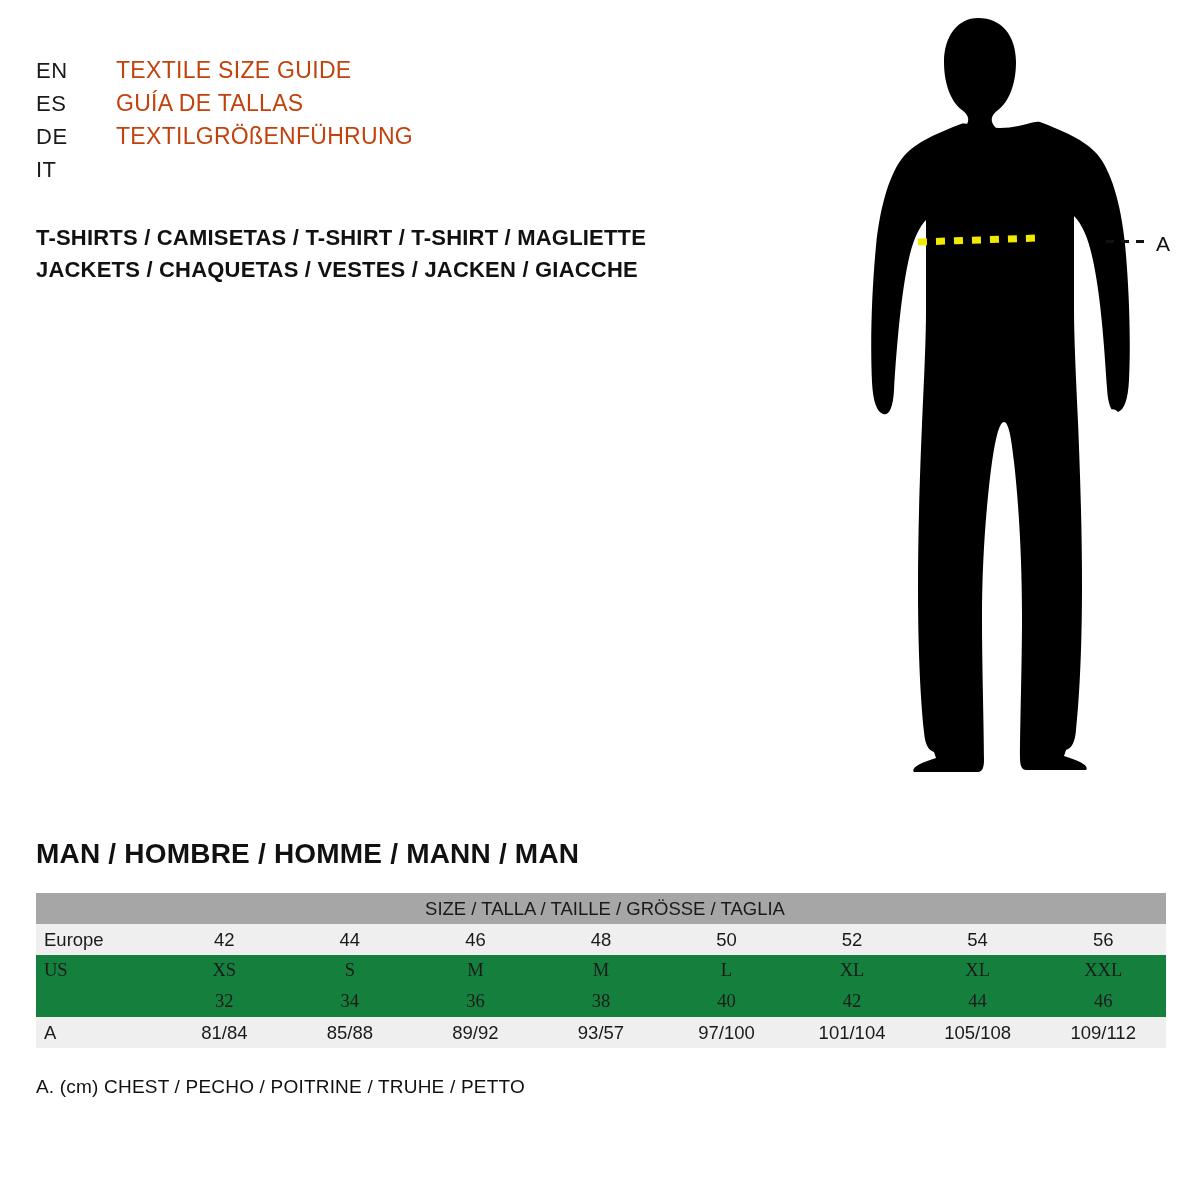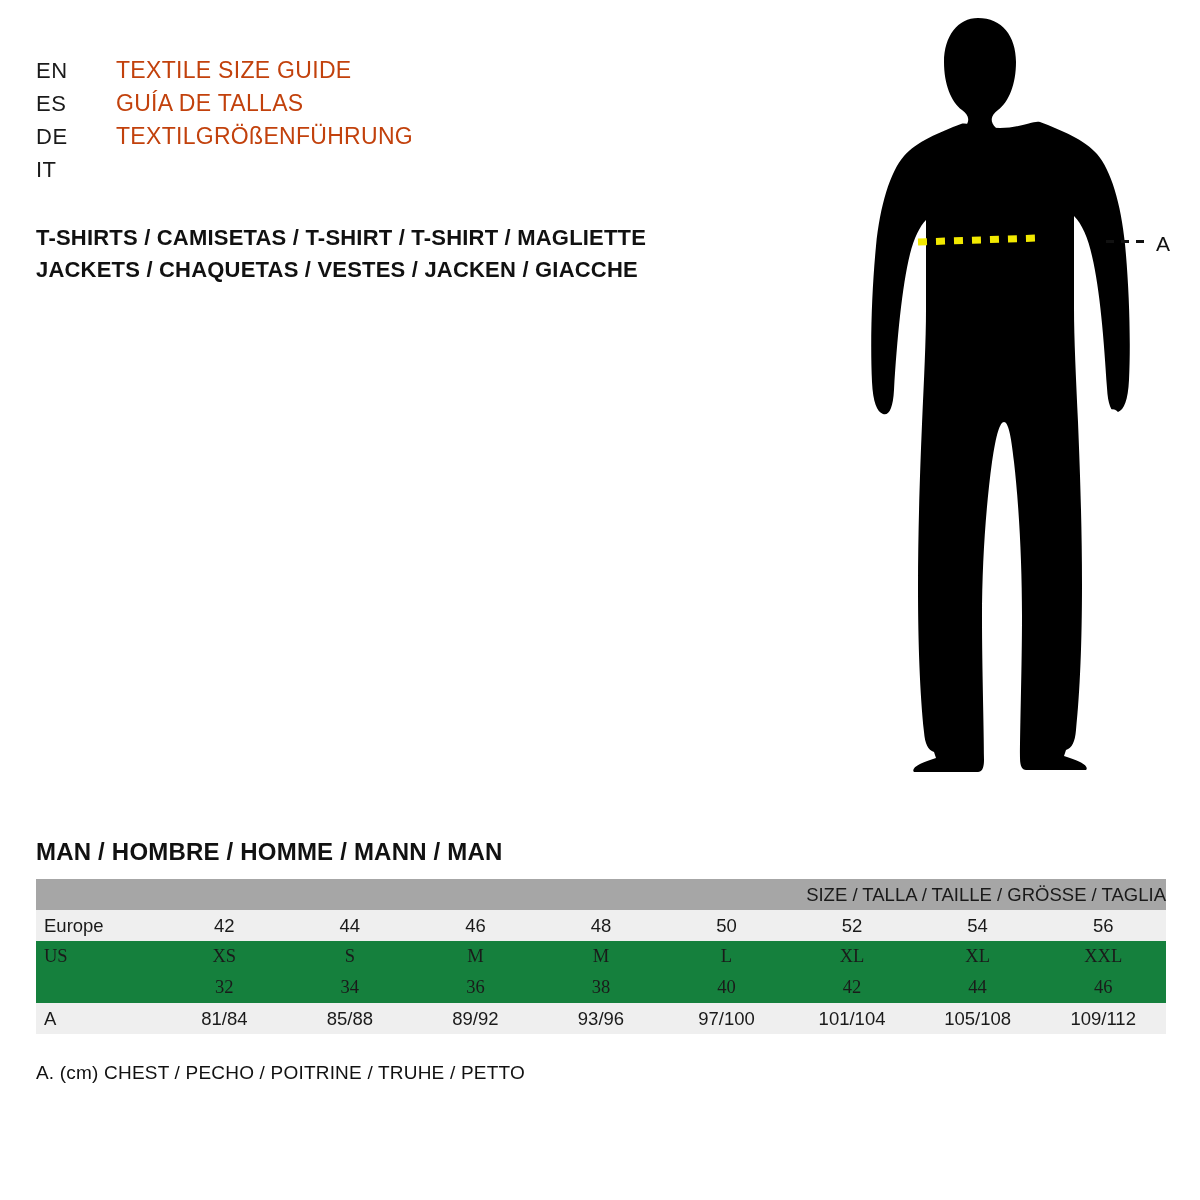--- a/index.html
+++ b/index.html
@@ -83,25 +83,25 @@
   }
 
   
   .table-section {
     position: absolute;
     left: 36px;
     top: 838px;
     width: 1130px;
   }
   .table-caption {
-    font-size: 24px;
+    font-size: 28px;
     font-weight: bold;
     letter-spacing: 0.2px;
     color: #111111;
-    margin-bottom: 13px;
+    margin-bottom: 23px;
   }
   table.size-table {
     border-collapse: collapse;
     width: 1130px;
     table-layout: fixed;
   }
   table.size-table td {
     height: 31px;
     font-size: 18.5px;
     color: #1a1a1a;
@@ -110,21 +110,21 @@
     vertical-align: middle;
   }
   table.size-table td.rowhead {
     text-align: left;
     padding-left: 8px;
     width: 160px;
   }
   tr.band-head td {
     background: #a6a6a6;
     font-size: 18.5px;
-    text-align: right;
+    text-align: center;
     padding-left: 8px;
   }
   tr.band-light td { background: #efefef; }
   tr.band-mid td { background: #15803d; font-family: Liberation Serif, serif; }
 
   .table-footnote {
     margin-top: 28px;
     font-size: 19px;
     letter-spacing: 0.2px;
     color: #111111;
@@ -261,21 +261,21 @@
         <td>42</td>
         <td>44</td>
         <td>46</td>
       </tr>
 
       <tr class="band-light">
         <td class="rowhead">A</td>
         <td>81/84</td>
         <td>85/88</td>
         <td>89/92</td>
-        <td>93/96</td>
+        <td>93/57</td>
         <td>97/100</td>
         <td>101/104</td>
         <td>105/108</td>
         <td>109/112</td>
       </tr>
     </tbody>
   </table>
 
   <div class="table-footnote">A. (cm) CHEST / PECHO / POITRINE / TRUHE / PETTO</div>
 </div>

